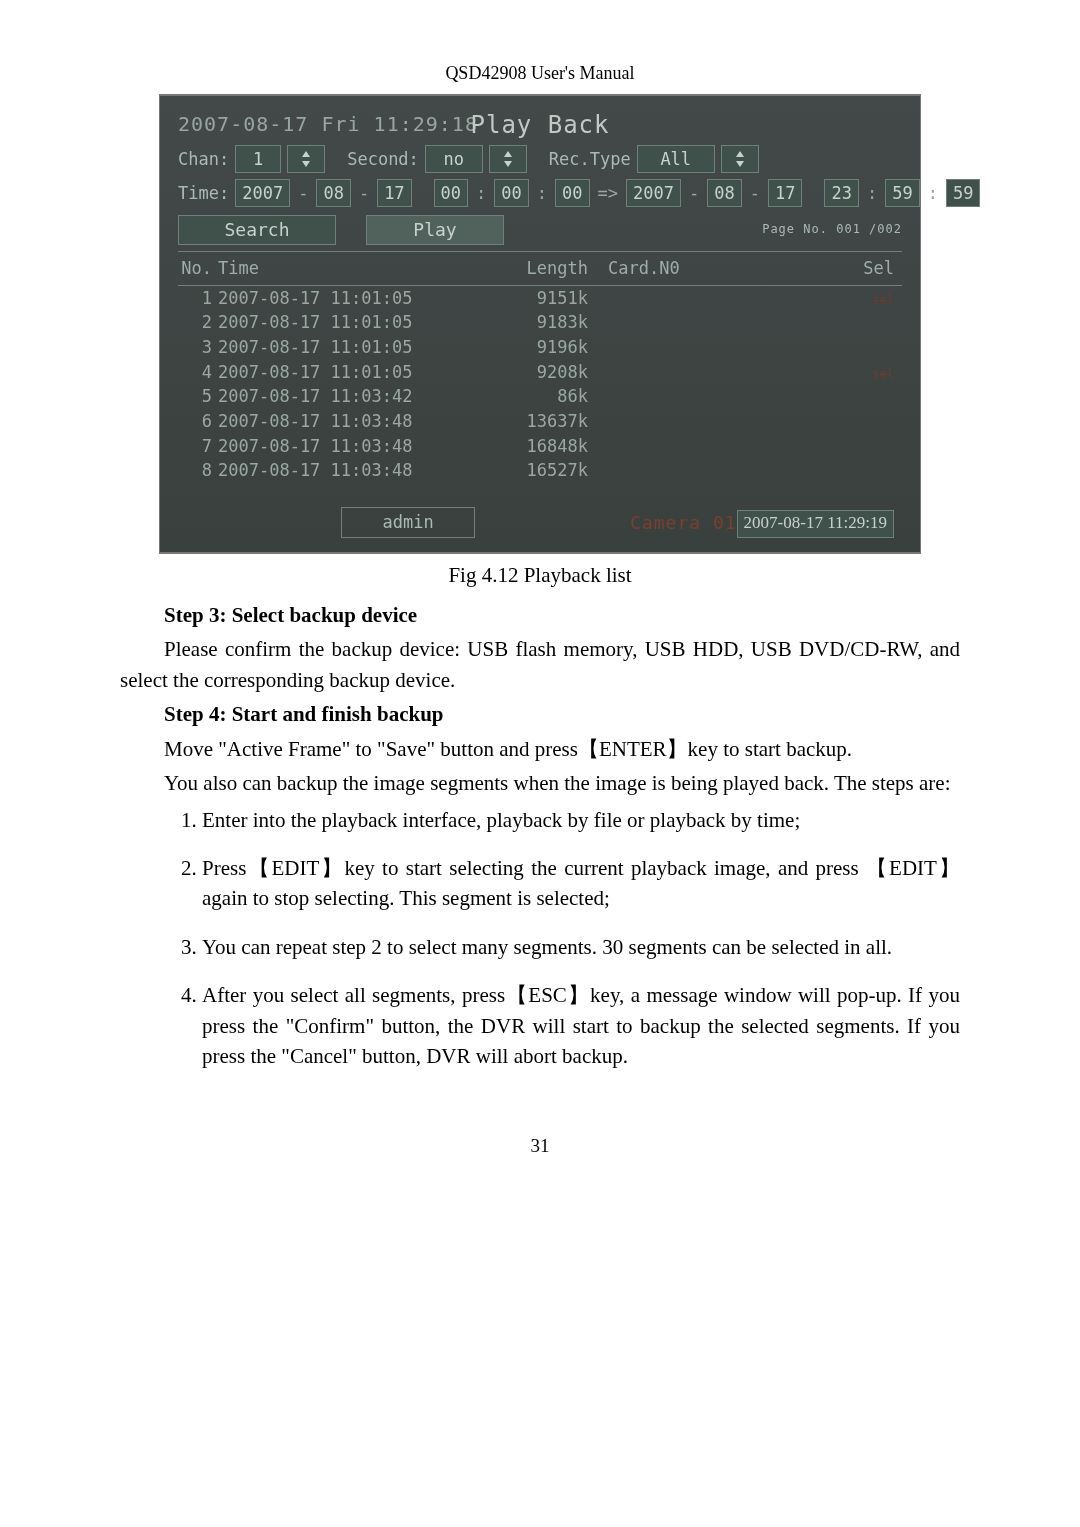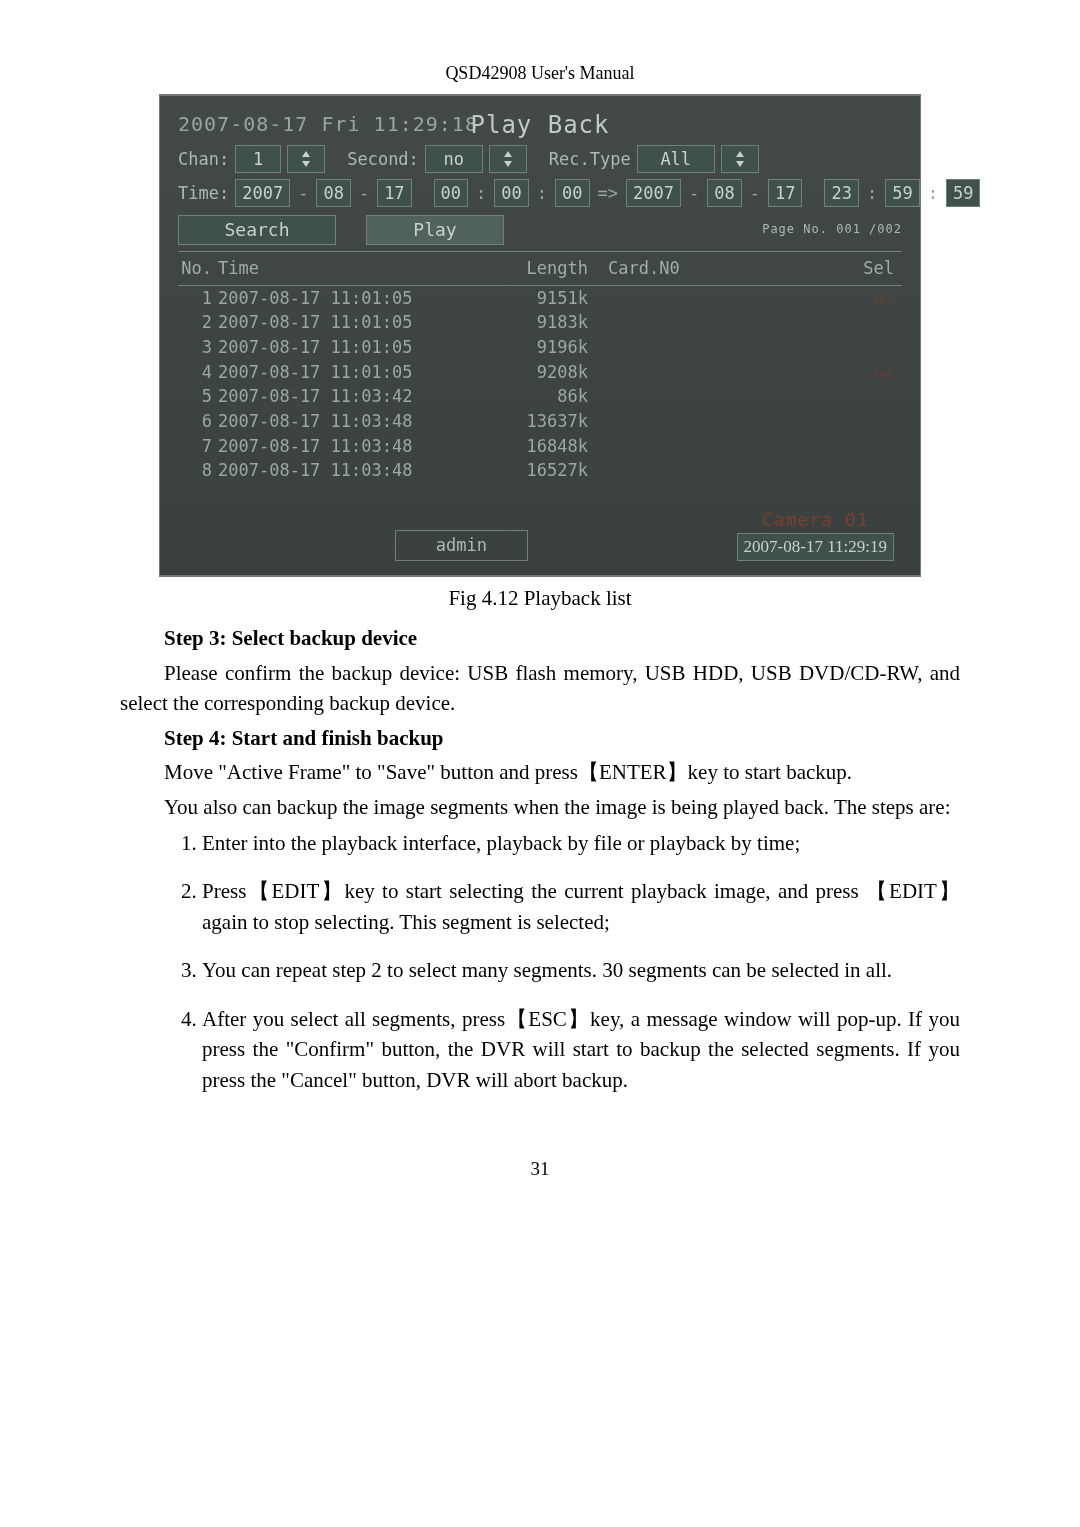--- a/index.html
+++ b/index.html
@@ -72,21 +72,21 @@
   .col-sel  { flex:1; text-align:right; padding-right:8px; }
   .sel-mark { color:#6a3c34; font-size:12px; }
 
   .foot-row { display:flex; align-items:center; gap:8px; margin-top:10px; }
   .status-bar {
     margin-top:24px; display:flex; align-items:flex-end;
     justify-content:space-between; padding:0 8px 6px 8px;
   }
   .status-bar .box-status { border:1px solid #6f7f7a; padding:2px 40px; }
   .camera-tag { color:#7a3f2f; font-size:18px; letter-spacing:1px; text-align:right; }
-  .admin-wrap { display:flex; flex-direction:column; align-items:center; gap:0; }
+  .admin-wrap { display:flex; align-items:flex-start; gap:0; }
 
   
   .fig-cap { text-align:center; margin:6px 0 10px 0; font-size:21px; }
   .para { margin:4px 0; text-align:justify; }
   .indent { text-indent:44px; }
   .bold { font-weight:bold; }
   ol.steps { margin:4px 0 0 0; padding-left:82px; }
   ol.steps li { margin:6px 0 18px 0; text-align:justify; }
   .pagenum { text-align:center; font-size:19px; margin-top:60px; }
 </style>

